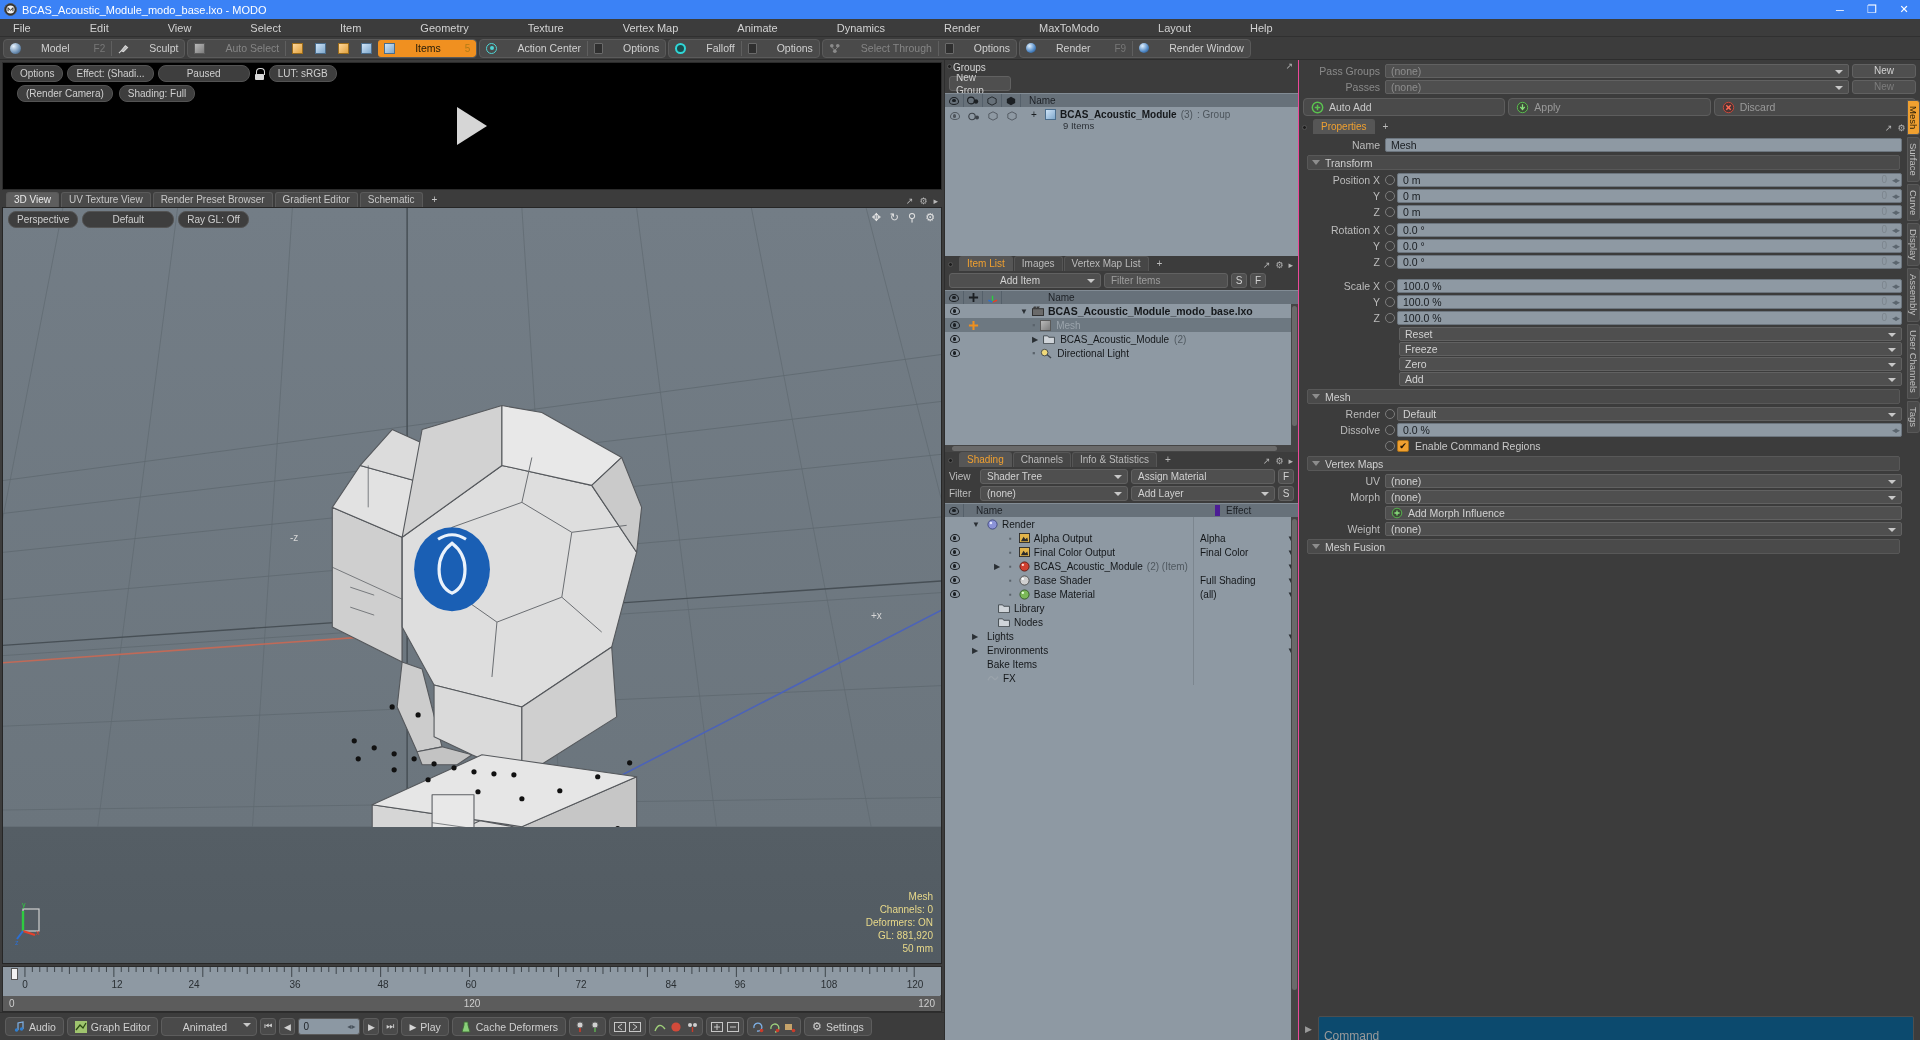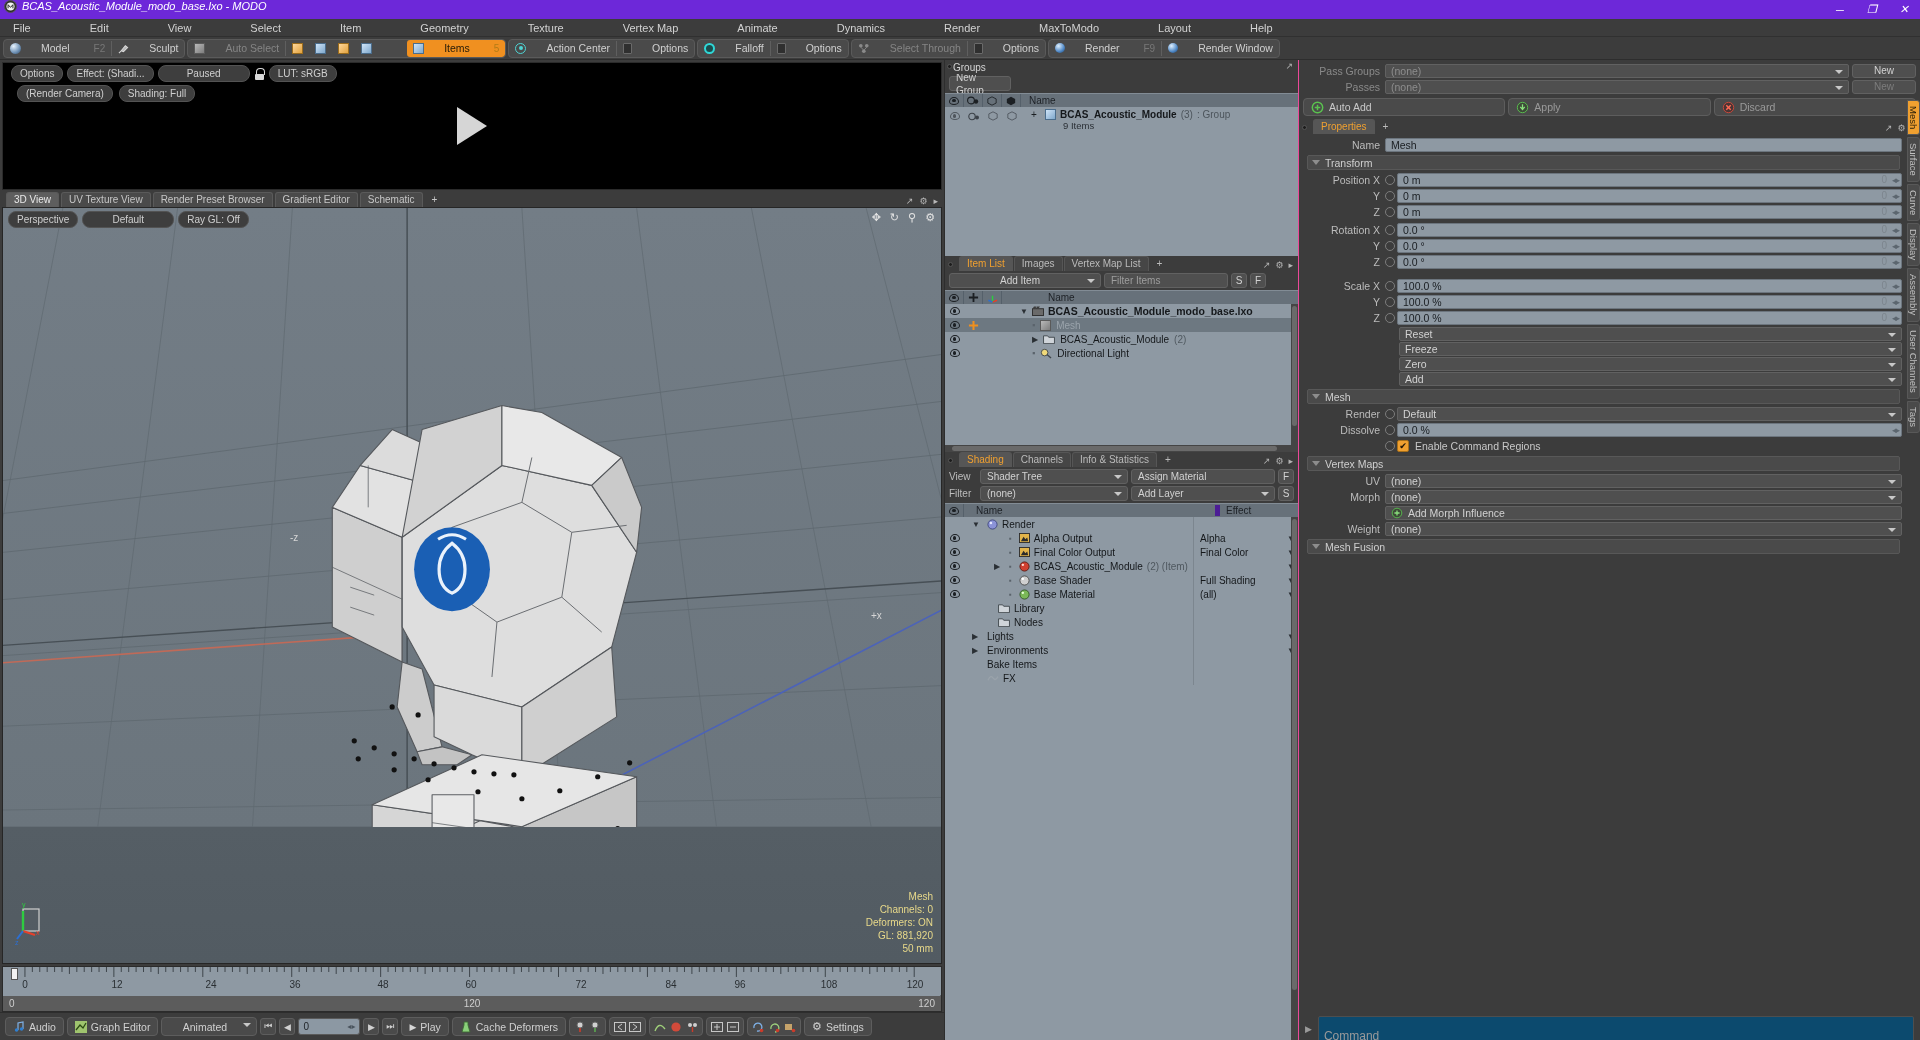--- a/index.html
+++ b/index.html
@@ -8,22 +8,22 @@
     font-family: "Liberation Sans", sans-serif;
     font-size: 11px;
     background:#3c3c3c;
     color:#c8c8c8;
     -webkit-font-smoothing: antialiased;
   }
   .app { width:1920px; height:1040px; display:flex; flex-direction:column; }
 
   
   .titlebar {
-    height:19px; background:#6d28d9; display:flex; align-items:flex-start;
-    padding-left:4px; color:#fff; font-size:11px; flex:0 0 19px;font-style:italic;
+    height:19px; background:#3b82f6; display:flex; align-items:center;
+    padding-left:4px; color:#fff; font-size:11px; flex:0 0 19px;
   }
   .titlebar .appicon {
     width:13px;height:13px;border-radius:50%;background:#2b2b2b;
     display:inline-flex;align-items:center;justify-content:center;
     color:#dcdcdc;font-size:9px;margin-right:5px;border:1px solid #555;
   }
   .titlebar .ttl { flex:1; white-space:nowrap; overflow:hidden; }
   .winbtns { display:flex; height:19px; }
   .winbtns div {
     width:32px;height:19px;display:flex;align-items:center;justify-content:center;
@@ -44,21 +44,21 @@
   }
   .tgrp {
     display:flex;align-items:center;height:19px;background:#4a4a4a;
     border:1px solid #5a5a5a;border-radius:4px;overflow:hidden;
   }
   .tbtn {
     display:flex;align-items:center;height:17px;padding:0 6px;gap:20px;
     color:#d0d0d0;font-size:10.5px;white-space:nowrap;
   }
   .tbtn.dim{color:#858585;}
-  .tbtn.active{background:#f09020;color:#231a08;border-radius:3px;margin-left:29px;}
+  .tbtn.active{background:#f09020;color:#231a08;border-radius:3px;}
   .tsep{width:1px;height:15px;background:#5f5f5f;}
   .sphere-ico{width:11px;height:11px;border-radius:50%;
     background:radial-gradient(circle at 33% 30%, #e8f4ff, #6d90b4 60%, #32465c);}
   .cube-ico{width:11px;height:11px;
     background:linear-gradient(135deg,#cfd8e0,#8a97a5);border:1px solid #5e6a75;}
   .cube-ico.orange{background:linear-gradient(135deg,#ffd79a,#e2a33f);border-color:#9c6d1d;}
   .cube-ico.blue{background:linear-gradient(135deg,#cfe4f8,#7fa8cc);border-color:#4b6d8c;}
   .cube-ico.gray{background:linear-gradient(135deg,#b9b9b9,#7d7d7d);border-color:#5a5a5a;}
   .sq-ico{width:9px;height:11px;background:#2f2f2f;border:1px solid #6a6a6a;border-radius:1px;}
   .ring-ico{width:11px;height:11px;border-radius:50%;border:2px solid #2fd7d7;background:#1c4c4c;}
@@ -687,21 +687,21 @@
                 <line x1="898.74" y1="0" x2="898.74" y2="5" stroke="#3e454b"></line>
                 <line x1="906.17" y1="0" x2="906.17" y2="5" stroke="#3e454b"></line>
                 <line x1="913.5999999999999" y1="0" x2="913.5999999999999" y2="10" stroke="#3e454b"></line>
               </g>
           </g>
 
         </svg>
         <div class="tlhandle"></div>
         <div class="tlnum" style="left:22px">0</div>
         <div class="tlnum" style="left:114px">12</div>
-        <div class="tlnum" style="left:208px">24</div>
+        <div class="tlnum" style="left:191px">24</div>
         <div class="tlnum" style="left:292px">36</div>
         <div class="tlnum" style="left:380px">48</div>
         <div class="tlnum" style="left:468px">60</div>
         <div class="tlnum" style="left:578px">72</div>
         <div class="tlnum" style="left:668px">84</div>
         <div class="tlnum" style="left:737px">96</div>
         <div class="tlnum" style="left:826px">108</div>
         <div class="tlnum" style="left:912px">120</div>
       </div>
       <div class="rangebar" style="position:relative">

